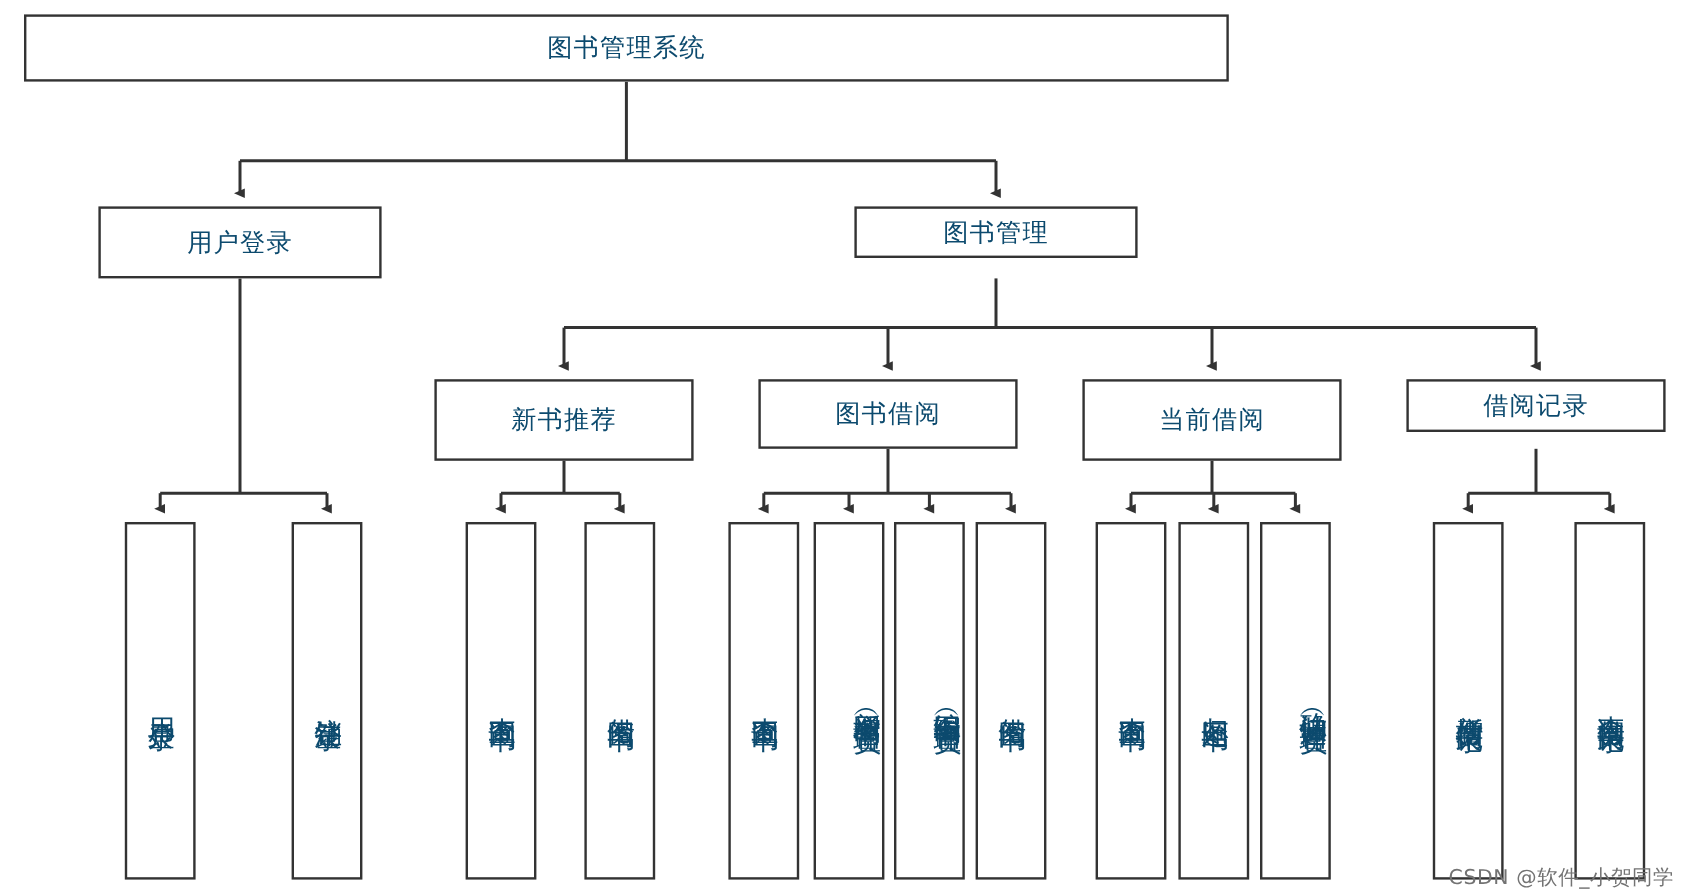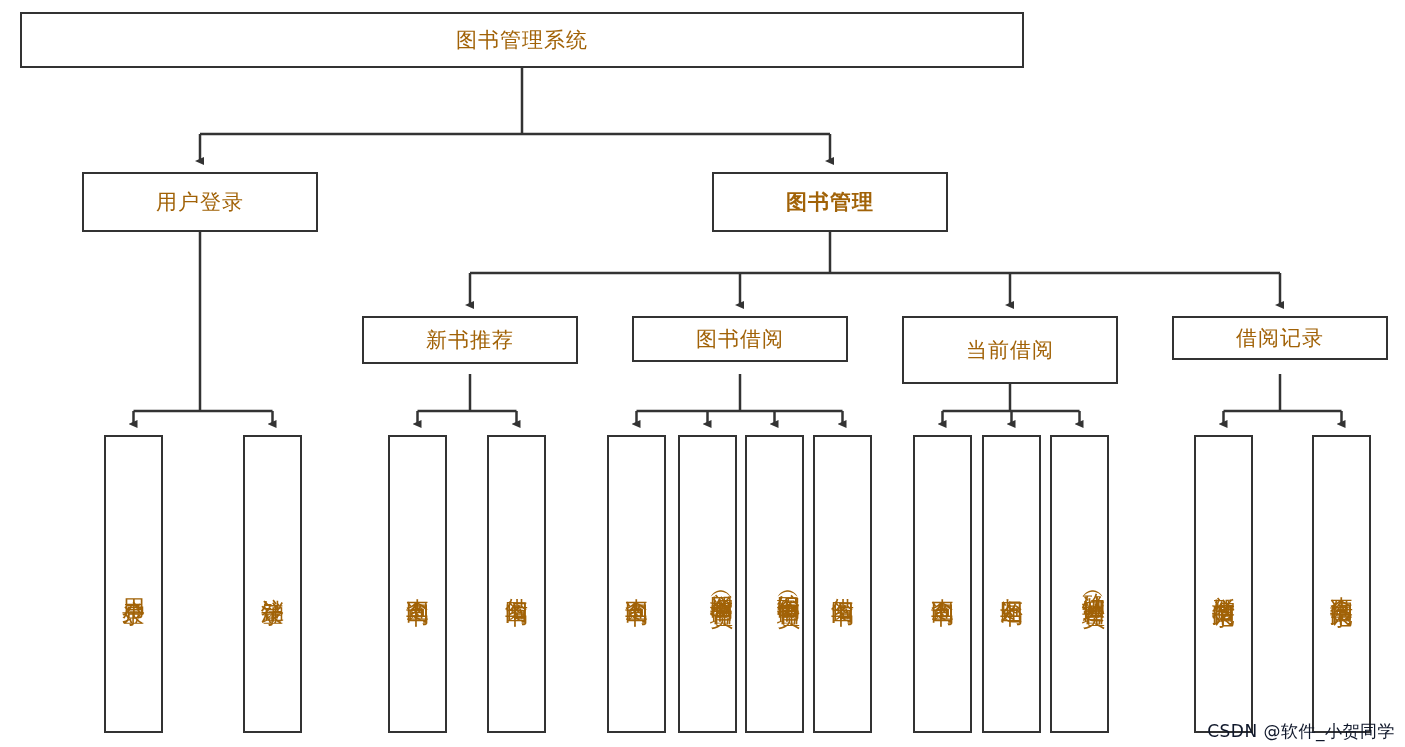--- a/index.html
+++ b/index.html
@@ -26,21 +26,21 @@
     pointer-events: none;
   }
   .node {
     position: absolute;
     box-sizing: border-box;
     border: 2px solid #333333;
     background: #ffffff;
     display: flex;
     align-items: center;
     justify-content: center;
-    color: #a16207;
+    color: #0c4a6e;
   }
   .node-h {
     font-size: 21px;
     letter-spacing: 1px;
   }
   .node-root {
     font-size: 21px;
     letter-spacing: 1px;
   }
   .node-v {
@@ -54,21 +54,21 @@
   }
   .node-v.align-top {
     align-items: flex-start;
     justify-content: center;
   }
   .watermark {
     position: absolute;
     right: 10px;
     bottom: 4px;
     font-size: 17px;
-    color: #0f172a;
+    color: #737373;
     letter-spacing: 0.5px;
     white-space: nowrap;
   }
 </style>
 </head>
 <body>
 
 <div id="canvas">
 
   <svg id="edges" viewBox="0 0 1405 747" xmlns="http://www.w3.org/2000/svg">
@@ -114,27 +114,27 @@
       </g>
   </svg>
 
   <div id="nodes">
       <div class="node node-root" style="left: 20px; top: 12px; width: 1004px; height: 56px;">
         <span class="vtext-wrap">图书管理系统</span>
       </div>
       <div class="node node-h" style="left: 82px; top: 172px; width: 236px; height: 60px;">
         <span class="vtext-wrap">用户登录</span>
       </div>
-      <div class="node node-h" style="left: 712px; top: 172px; width: 236px; height: 60px; font-weight: bold;">
+      <div class="node node-h" style="left: 712px; top: 172px; width: 236px; height: 43px;">
         <span class="vtext-wrap">图书管理</span>
       </div>
-      <div class="node node-h" style="left: 362px; top: 316px; width: 216px; height: 48px;">
+      <div class="node node-h" style="left: 362px; top: 316px; width: 216px; height: 68px;">
         <span class="vtext-wrap">新书推荐</span>
       </div>
-      <div class="node node-h" style="left: 632px; top: 316px; width: 216px; height: 46px;">
+      <div class="node node-h" style="left: 632px; top: 316px; width: 216px; height: 58px;">
         <span class="vtext-wrap">图书借阅</span>
       </div>
       <div class="node node-h" style="left: 902px; top: 316px; width: 216px; height: 68px;">
         <span class="vtext-wrap">当前借阅</span>
       </div>
       <div class="node node-h" style="left: 1172px; top: 316px; width: 216px; height: 44px;">
         <span class="vtext-wrap">借阅记录</span>
       </div>
       <div class="node node-v" style="left: 104px; top: 435px; width: 59px; height: 298px;">
         <span class="vtext-wrap">用户登录</span>

